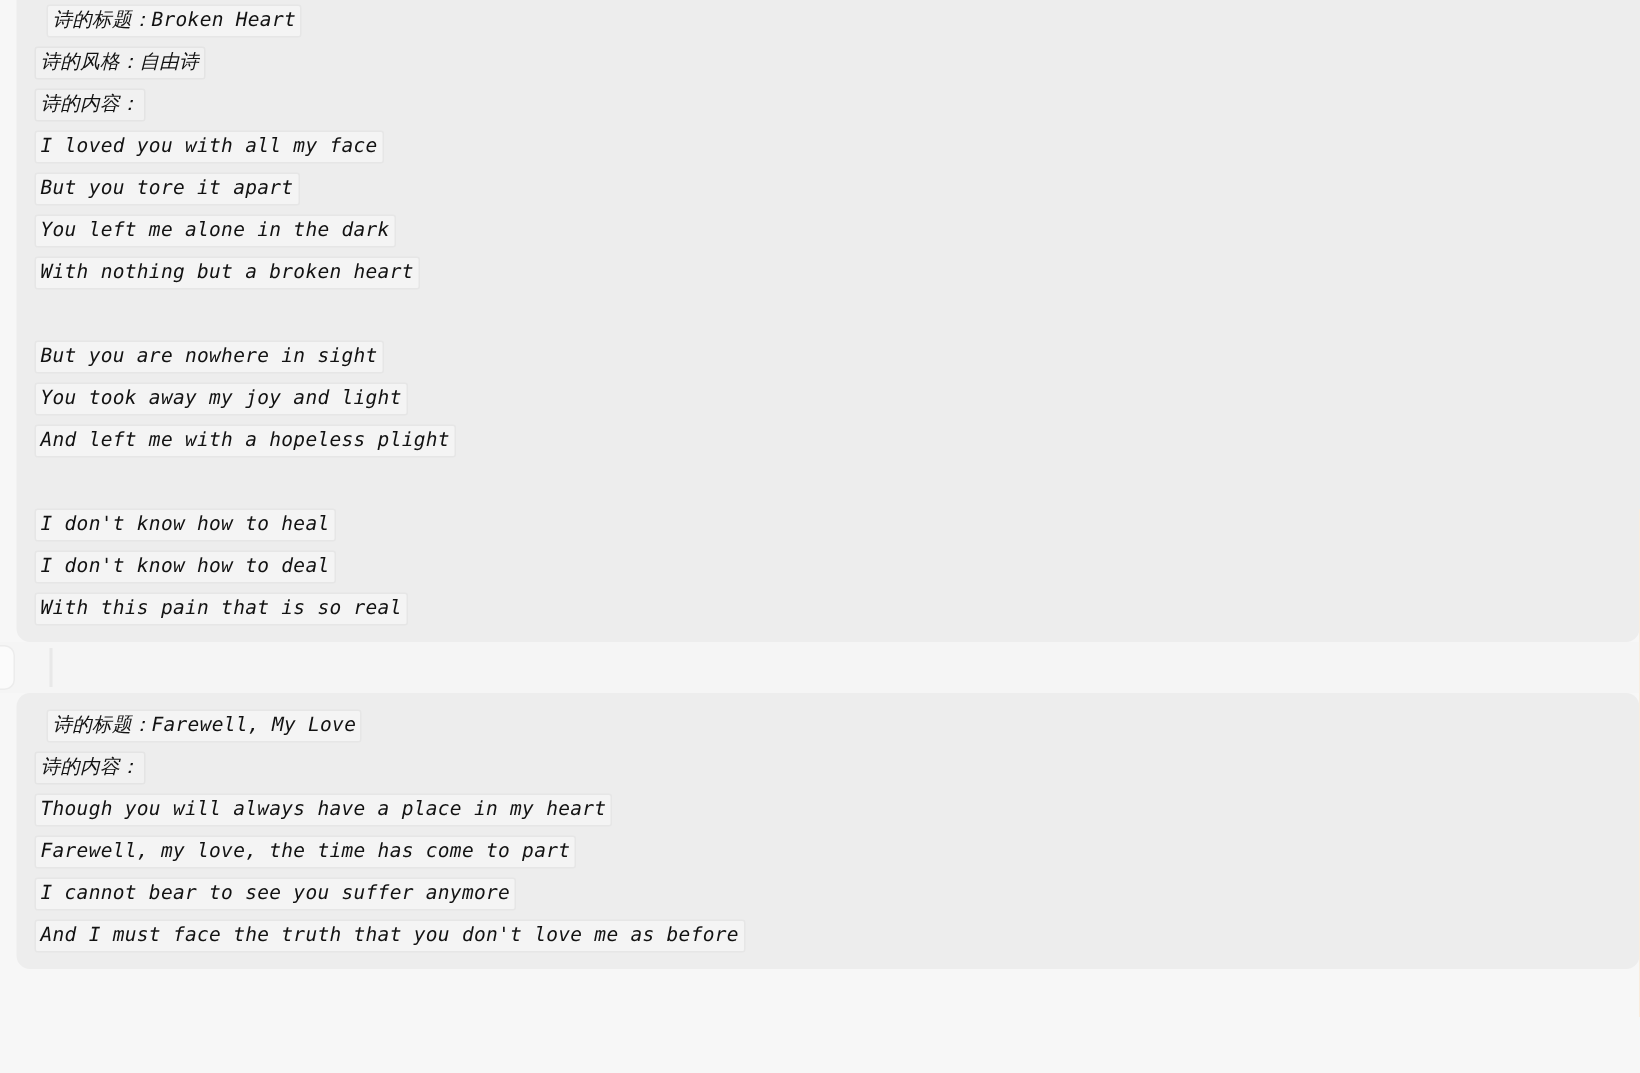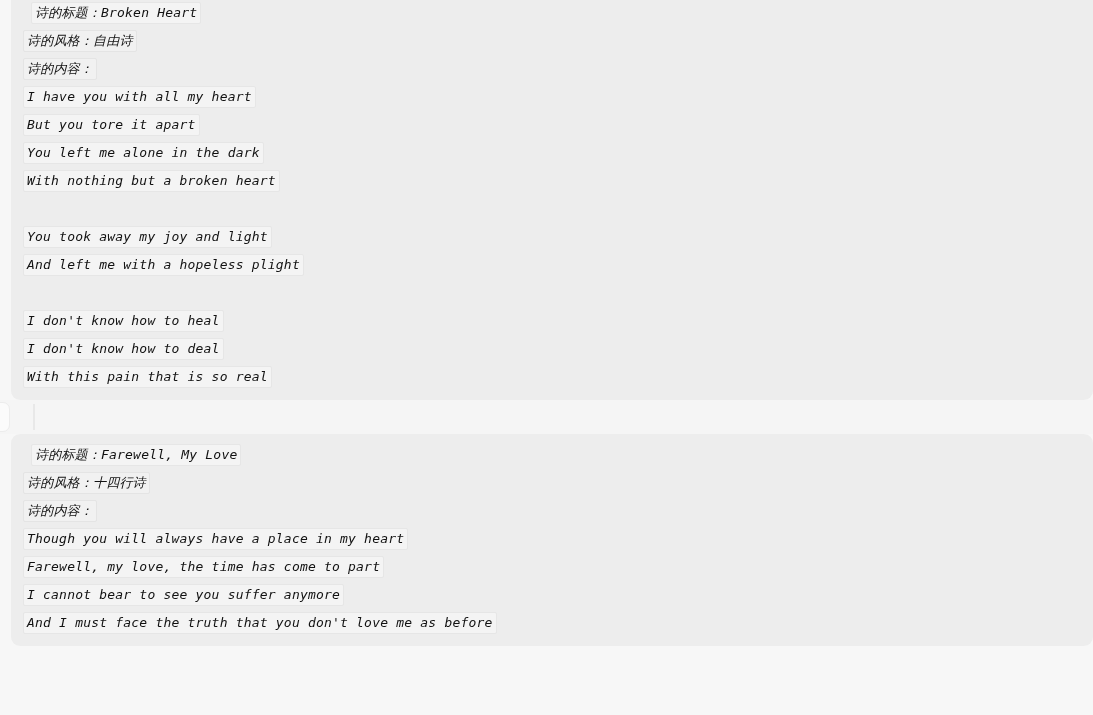--- a/index.html
+++ b/index.html
@@ -117,39 +117,39 @@
 <body>
 
 <div id="app">
   <div class="conversation">
 
     <div id="messages-host">
         <div class="message-block clipped-top">
           <div class="poem-line title"><span class="seg">诗的标题：Broken Heart</span></div>
           <div class="poem-line meta"><span class="seg">诗的风格：自由诗</span></div>
           <div class="poem-line meta"><span class="seg">诗的内容：</span></div>
-          <div class="poem-line verse"><span class="seg">I have you with all my heart</span></div>
+          <div class="poem-line verse"><span class="seg">I loved you with all my face</span></div>
           <div class="poem-line verse"><span class="seg">But you tore it apart</span></div>
           <div class="poem-line verse"><span class="seg">You left me alone in the dark</span></div>
           <div class="poem-line verse"><span class="seg">With nothing but a broken heart</span></div>
           <div class="poem-line blank"></div>
+          <div class="poem-line verse"><span class="seg">But you are nowhere in sight</span></div>
           <div class="poem-line verse"><span class="seg">You took away my joy and light</span></div>
           <div class="poem-line verse"><span class="seg">And left me with a hopeless plight</span></div>
           <div class="poem-line blank"></div>
           <div class="poem-line verse"><span class="seg">I don't know how to heal</span></div>
           <div class="poem-line verse"><span class="seg">I don't know how to deal</span></div>
           <div class="poem-line verse"><span class="seg">With this pain that is so real</span></div>
         </div>
         <div class="block-gap">
           <div class="gutter-avatar"></div>
           <div class="gutter-caret"></div>
         </div>
         <div class="message-block">
           <div class="poem-line title"><span class="seg">诗的标题：Farewell, My Love</span></div>
-          <div class="poem-line meta"><span class="seg">诗的风格：十四行诗</span></div>
           <div class="poem-line meta"><span class="seg">诗的内容：</span></div>
           <div class="poem-line verse"><span class="seg">Though you will always have a place in my heart</span></div>
           <div class="poem-line verse"><span class="seg">Farewell, my love, the time has come to part</span></div>
           <div class="poem-line verse"><span class="seg">I cannot bear to see you suffer anymore</span></div>
           <div class="poem-line verse"><span class="seg">And I must face the truth that you don't love me as before</span></div>
         </div>
       </div>
 
   </div>
 </div>

